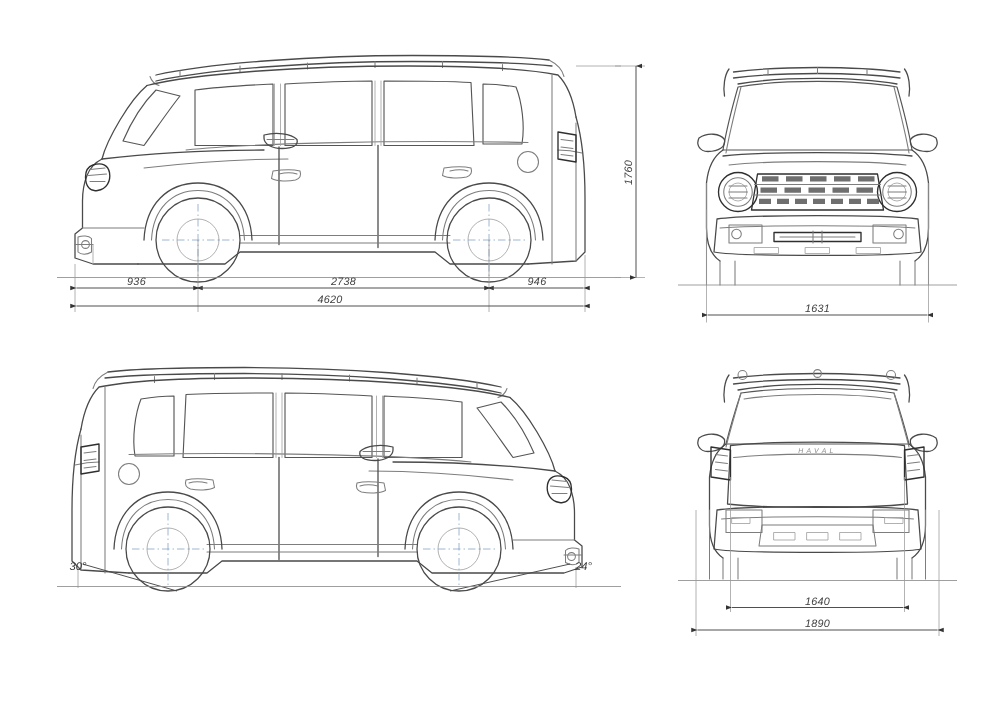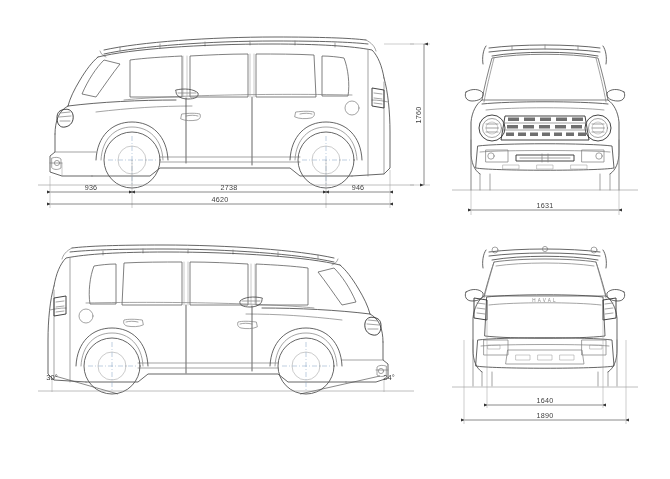--- a/index.html
+++ b/index.html
@@ -9,20 +9,21 @@
   }
   body {
     font-family: "Liberation Sans", sans-serif;
   }
   #canvas {
     position: relative;
     width: 670px;
     height: 479px;
     background: #ffffff;
     overflow: hidden;
+    font-style: italic;
   }
   #blueprint {
     position: absolute;
     left: 0;
     top: 0;
     width: 670px;
     height: 479px;
   }
   .dim-text {
     font-family: "Liberation Sans", sans-serif;

